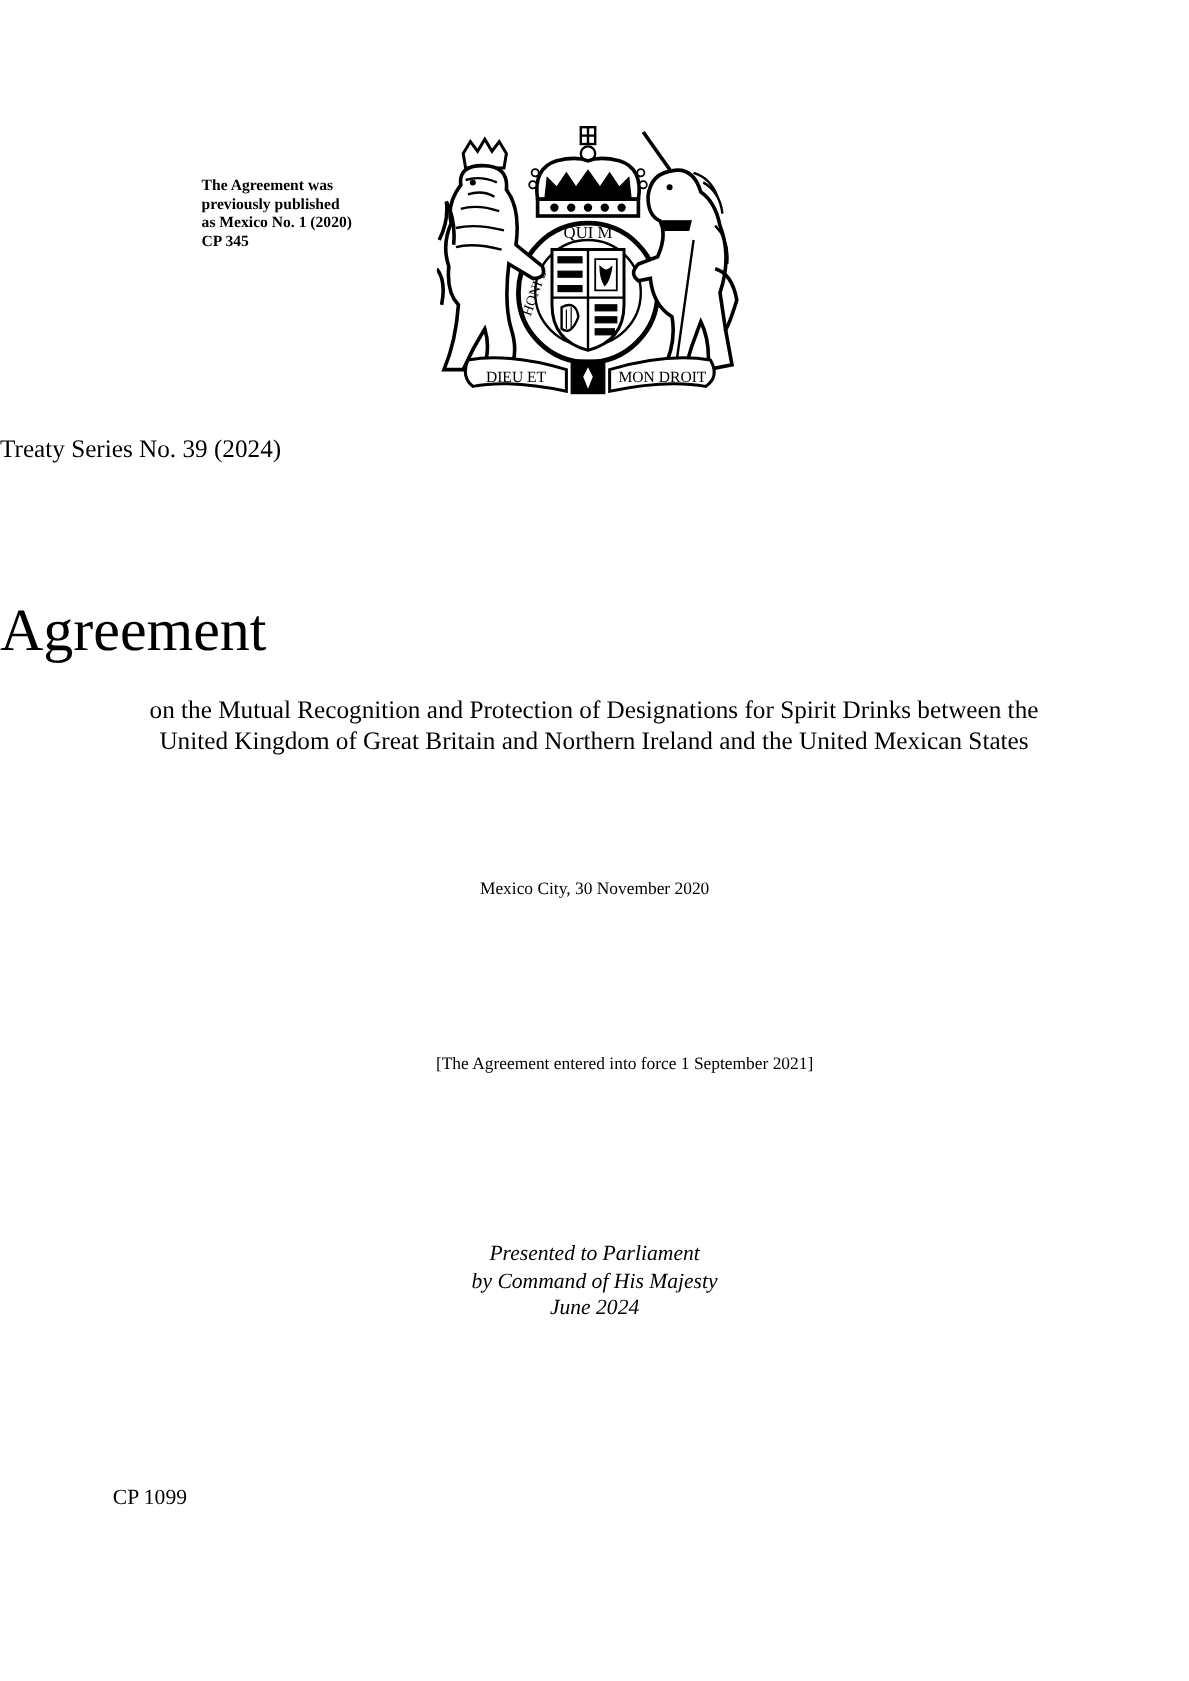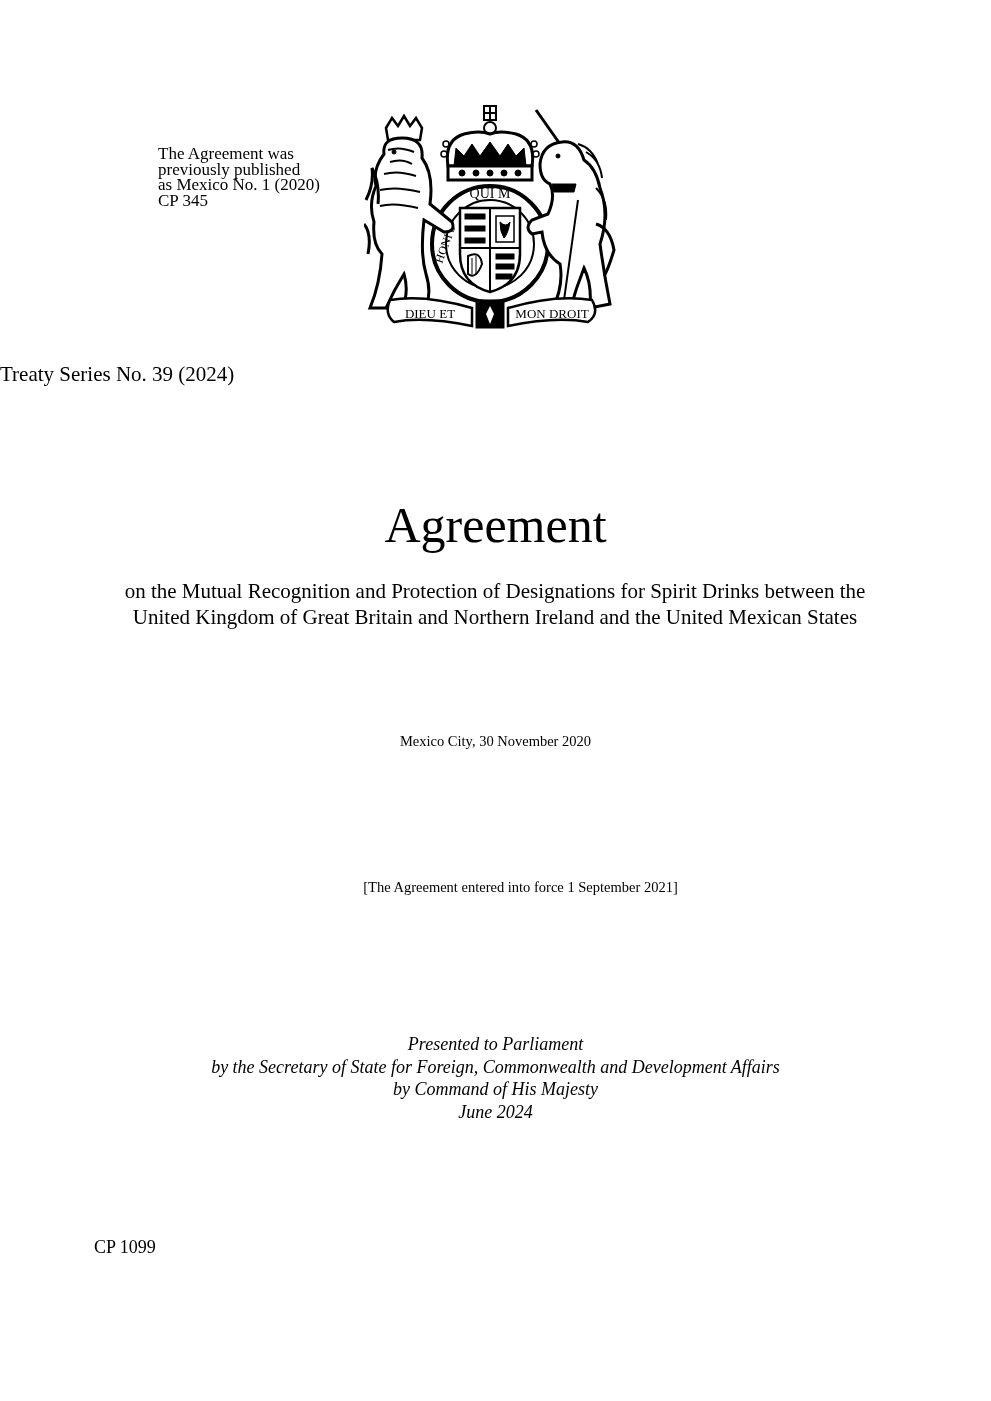--- a/index.html
+++ b/index.html
@@ -10,46 +10,47 @@
     body {
       width: 991px;
       height: 1401px;
       position: relative;
       overflow: hidden;
       font-family: "Liberation Serif", "DejaVu Serif", serif;
       color: #000000;
     }
     .abs { position: absolute; }
     .prev-note {
-      left: 158px;
+      left: 168px;
       top: 146px;
       width: 170px;
-      font-size: 17px;
+      font-size: 13px;
       line-height: 15.5px;
+      font-weight: bold;
     }
     .prev-note div { white-space: nowrap; }
     .crest {
       left: 364px;
       top: 104px;
       width: 252px;
       height: 226px;
     }
     .series {
       left: 0;
       width: 991px;
       top: 360px;
       text-align: left;
       font-size: 21px;
       line-height: 28px;
     }
     .title {
       left: 0;
       width: 991px;
       top: 495px;
-      text-align: center;
+      text-align: left;
       font-size: 50px;
       line-height: 60px;
     }
     .subtitle {
       left: 95px;
       width: 800px;
       top: 578px;
       text-align: center;
       font-size: 21px;
       line-height: 26px;
@@ -180,18 +181,17 @@
 <div class="abs title">Agreement</div>
 
 <div class="abs subtitle">on the Mutual Recognition and Protection of Designations for Spirit Drinks between the United Kingdom of Great Britain and Northern Ireland and the United Mexican States</div>
 
 <div class="abs place-date">Mexico City, 30 November 2020</div>
 
 <div class="abs force">[The Agreement entered into force 1 September 2021]</div>
 
 <div class="abs presented">
   <div>Presented to Parliament</div>
-  <div>by the Secretary of State for Foreign, Commonwealth and Development Affairs</div>
   <div>by Command of His Majesty</div>
   <div>June 2024</div>
 </div>
 
 <div class="abs cp">CP 1099</div>
 
 </body></html>

